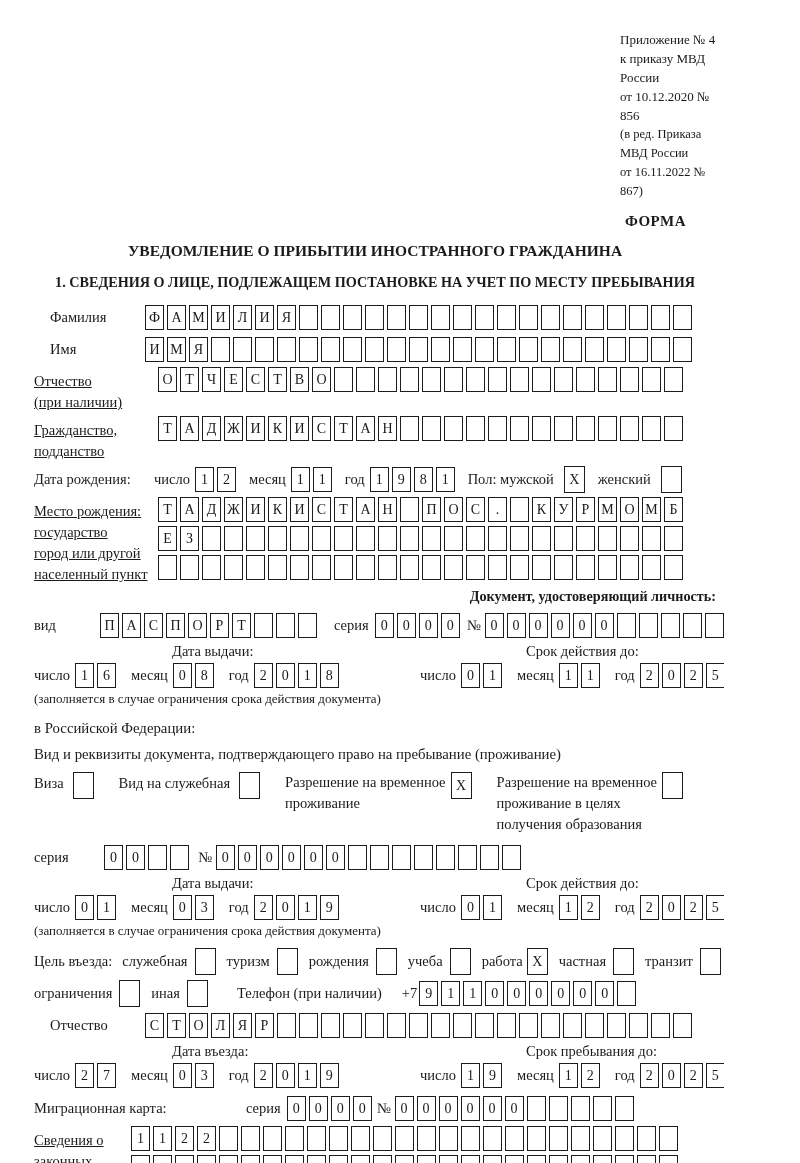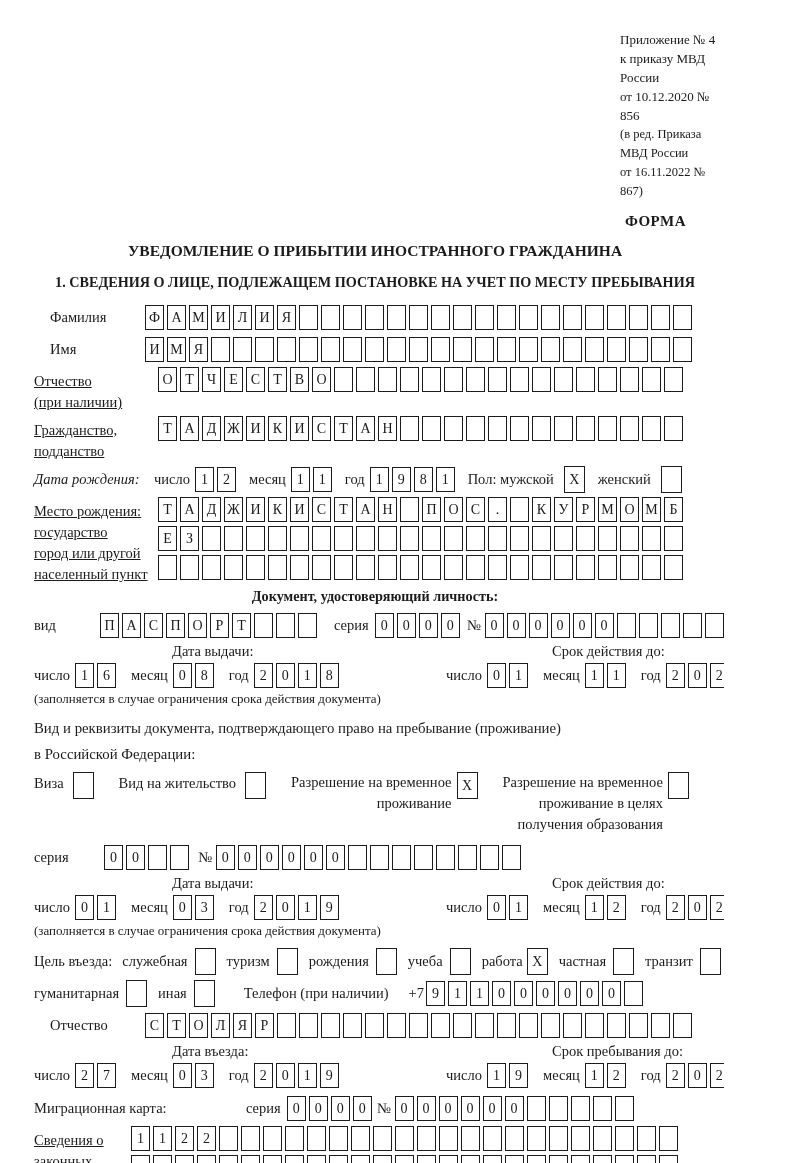--- a/index.html
+++ b/index.html
@@ -18,50 +18,50 @@
   .forma { text-align: right; padding-right: 30px; font-weight: bold; font-size: 15px; margin-top: 12px; letter-spacing: .5px; }
   .title { text-align: center; font-weight: bold; font-size: 15.5px; line-height: 22px; margin-top: 10px; }
   .title-underline { display: inline-block; width: 62px; border-bottom: 2px solid #3c3c3c; margin-left: 10px; height: 14px; }
   .sec-heading { text-align: center; font-weight: bold; font-size: 14.2px; margin-top: 12px; margin-bottom: 12px; white-space: nowrap; }
 
   
   .row { display: flex; align-items: center; margin-bottom: 3px; min-height: 29px; white-space: nowrap; }
   .row.top { align-items: flex-start; }
   .lbl { flex: none; font-size: 14.5px; }
   .w95 { width: 95px; margin-left: 16px; } .w124 { width: 124px; }
-  .w66 { width: 66px; } .w70 { width: 70px; } .w110 { width: 110px; font-style: italic; }
+  .w66 { width: 66px; } .w70 { width: 70px; } .w110 { width: 110px; }
   .stack { display: flex; flex-direction: column; line-height: 21px; padding-top: 4px; text-decoration: underline; }
   .boxes { display: flex; flex: none; }
   .cell {
     flex: none; display: inline-flex; align-items: center; justify-content: center;
     width: 19px; height: 25px; border: 1.5px solid #1c1c1c; margin-right: 3px;
     font-size: 14px; background: #fff;
   }
   .checkbox { width: 21px; height: 27px; margin-left: 5px; }
   .word { margin: 0 5px 0 10px; font-size: 14.5px; }
   .word.first { margin-left: 0; }
   .stackboxes .boxes { margin-bottom: 4px; }
 
   
-  .dates-pair { display: flex; margin-top: 2px; white-space: nowrap; gap: 26px; }
+  .dates-pair { display: flex; margin-top: 2px; white-space: nowrap; }
   .c1 { width: 352px; flex: none; }
   .c2 { flex: 1; }
   .dates-hdr { font-size: 14.5px; margin-bottom: 3px; text-align: left; padding-left: 138px; }
   .c2 .dates-hdr { padding-left: 140px; }
   .dates-line { display: flex; align-items: center; }
   .c2 .dates-line { padding-left: 34px; }
   .dates-line .word { margin: 0 5px 0 0; }
   .dates-line .boxes { margin-right: 12px; }
   .note { font-size: 13px; margin: 3px 0 8px; }
 
   .para { font-size: 14.8px; line-height: 26px; }
   .cbrow { display: flex; align-items: flex-start; margin-top: 5px; margin-bottom: 8px; white-space: nowrap; }
   .cbrow .word { margin: 3px 4px 12px 0; }
   .cbrow .gap { margin-left: 22px; }
-  .centered { display: flex; flex-direction: column; text-align: right; line-height: 21px; font-size: 14.5px; margin-left: 22px; }
+  .centered { display: flex; flex-direction: column; text-align: left; line-height: 21px; font-size: 14.5px; margin-left: 22px; }
   .cbrow .checkbox { margin-top: 0; }
 
   .purpose .word { margin: 0 2px 0 8px; }
   .purpose .word.first { margin-left: 0; }
   .indent70 { margin-left: 70px; }
 </style>
 </head>
 <body>
 
 <div class="page">
@@ -317,21 +317,21 @@
           <span class="cell"></span>
           <span class="cell"></span>
           <span class="cell"></span>
           <span class="cell"></span>
           <span class="cell"></span>
           <span class="cell"></span>
         </span>
     </span>
   </div>
 
-  <div class="sec-heading" style="margin:2px 0 6px;">Документ, удостоверяющий личность:</div>
+  <div class="sec-heading" style="margin:2px 0 6px;text-align:right;">Документ, удостоверяющий личность:</div>
 
   <div class="row">
     <span class="lbl w66">вид</span>
     <span class="boxes">
         <span class="cell">П</span>
         <span class="cell">А</span>
         <span class="cell">С</span>
         <span class="cell">П</span>
         <span class="cell">О</span>
         <span class="cell">Р</span>
@@ -404,27 +404,27 @@
             <span class="cell">2</span>
             <span class="cell">0</span>
             <span class="cell">2</span>
             <span class="cell">5</span>
           </span>
       </div>
     </div>
   </div>
   <div class="note">(заполняется в случае ограничения срока действия документа)</div>
 
+  <div class="para">в Российской Федерации:</div>
   <div class="para">Вид и реквизиты документа, подтверждающего право на пребывание (проживание)</div>
-  <div class="para">в Российской Федерации:</div>
 
   <div class="cbrow">
     <span class="word">Виза</span>
     <span class="cell checkbox"></span>
-    <span class="word gap">Вид на жительство</span>
+    <span class="word gap">Вид на служебная</span>
     <span class="cell checkbox"></span>
     <span class="centered">
       <span>Разрешение на временное</span>
       <span>проживание</span>
     </span>
     <span class="cell checkbox">X</span>
     <span class="centered">
       <span>Разрешение на временное</span>
       <span>проживание в целях</span>
       <span>получения образования</span>
@@ -519,21 +519,21 @@
     <span class="cell checkbox"></span>
     <span class="word">работа</span>
     <span class="cell checkbox" style="margin-left:2px;">X</span>
     <span class="word">частная</span>
     <span class="cell checkbox"></span>
     <span class="word">транзит</span>
     <span class="cell checkbox"></span>
   </div>
 
   <div class="row purpose">
-    <span class="word first indent70">гуманитарная</span>
+    <span class="word first indent70">ограничения</span>
     <span class="cell checkbox"></span>
     <span class="word">иная</span>
     <span class="cell checkbox"></span>
     <span class="word" style="margin-left:26px;">Телефон (при наличии)</span>
     <span class="word" style="margin-left:18px;">+7</span>
     <span class="boxes">
         <span class="cell">9</span>
         <span class="cell">1</span>
         <span class="cell">1</span>
         <span class="cell">0</span>

